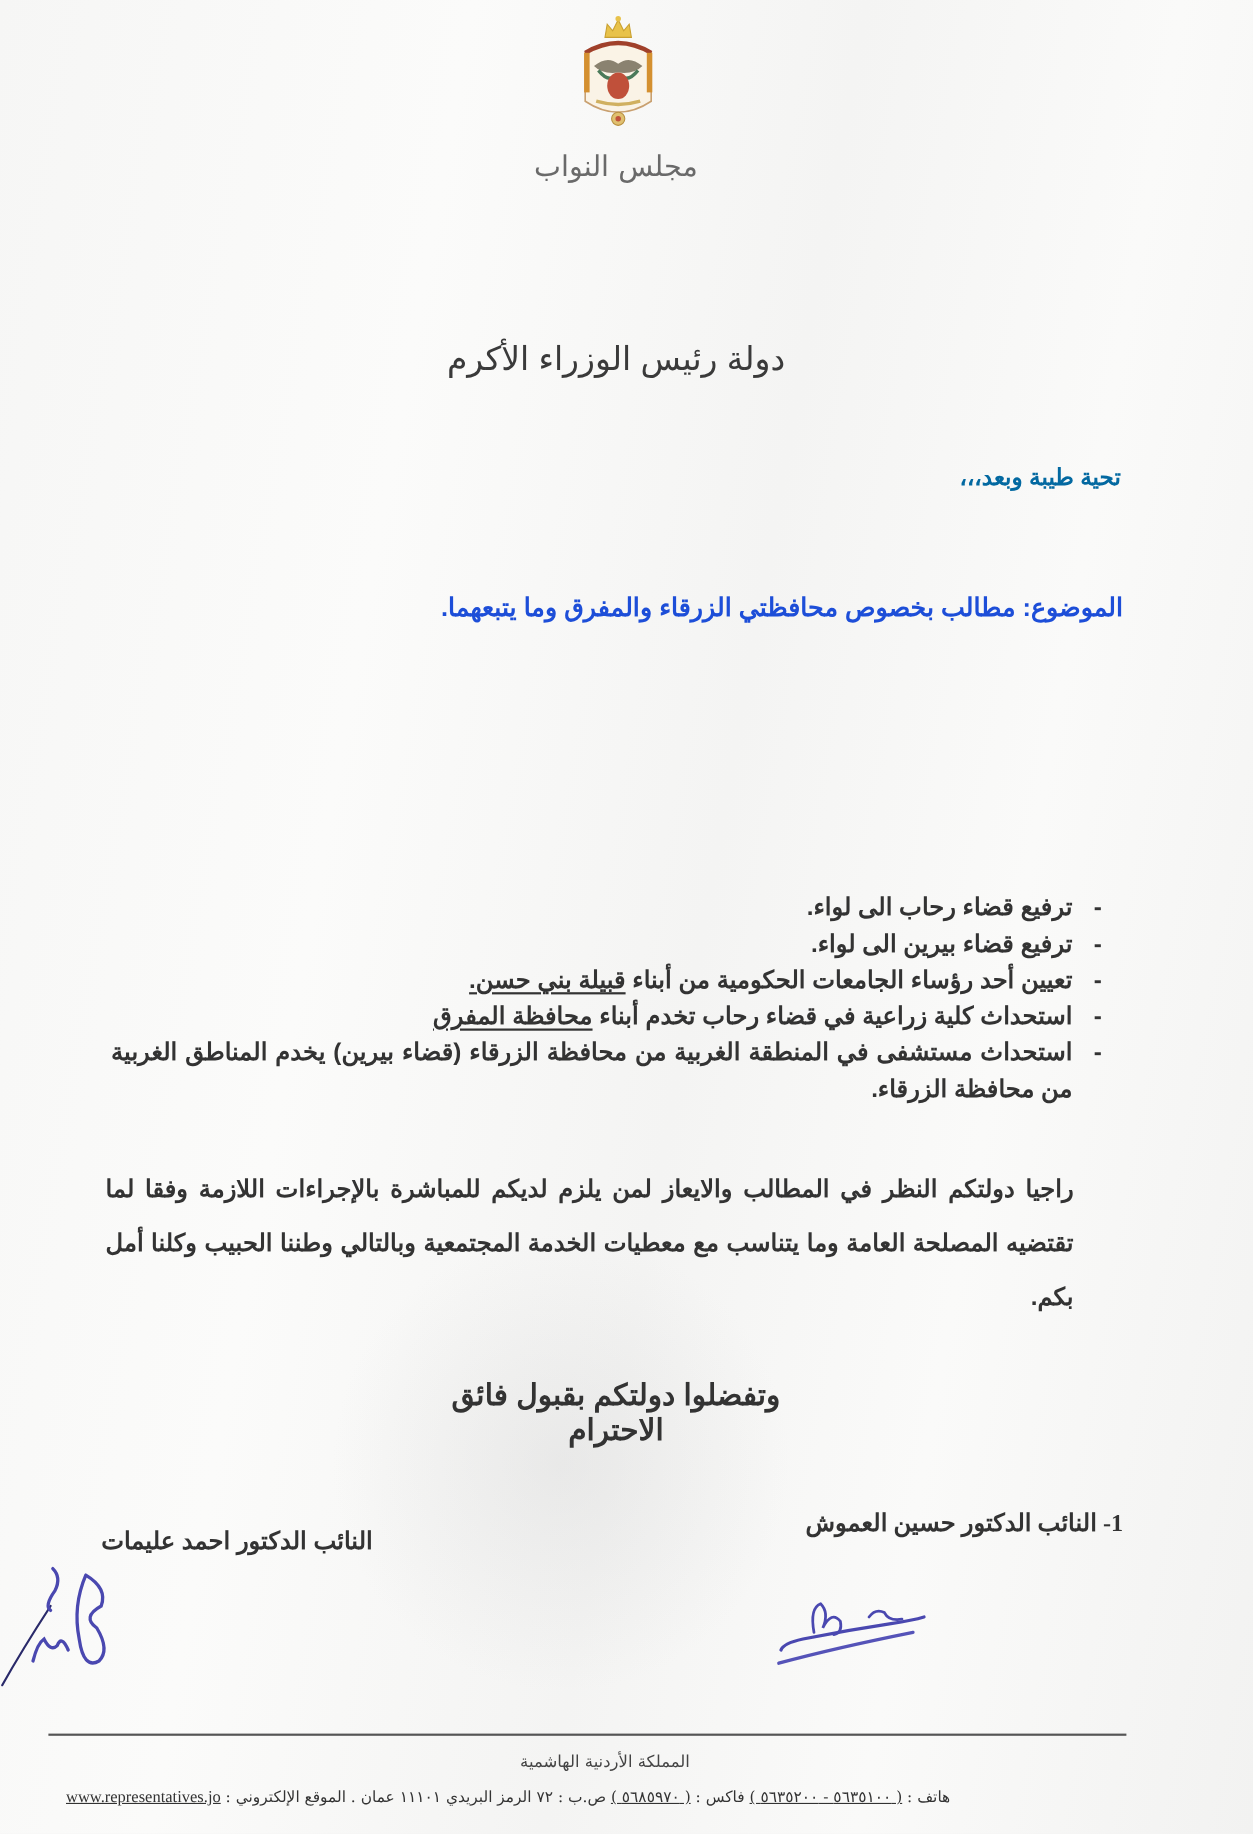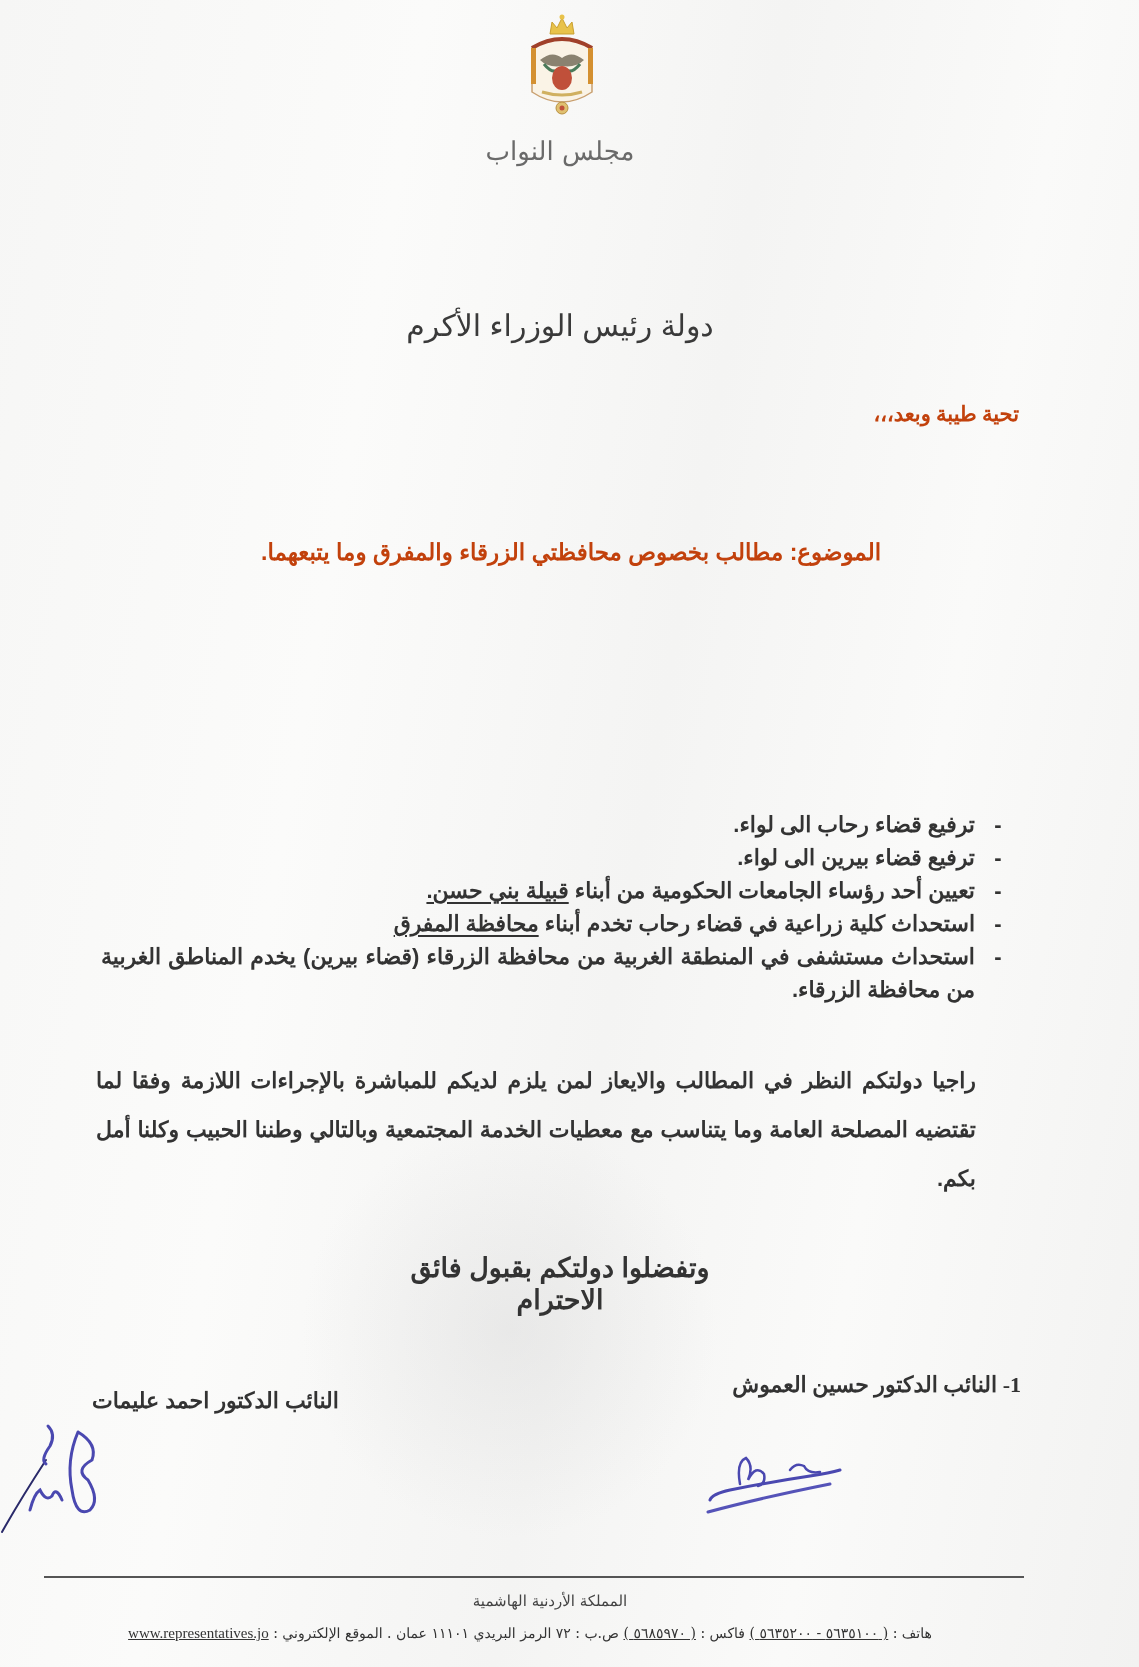--- a/index.html
+++ b/index.html
@@ -28,27 +28,27 @@
       font-family: "DejaVu Serif", "Liberation Serif", serif;
       font-size: 26px; color: #6a6a6a; direction: rtl;
     }
 
     .title {
       left: 380px; top: 308px; width: 360px; text-align: center;
       font-family: "Liberation Sans", sans-serif;
       font-size: 30px; color: #3a3a3a; direction: rtl;
     }
     .greeting {
-      right: 120px; top: 402px; font-family: Liberation Serif, serif;
-      font-size: 21px; font-weight: bold; color: #c2410c; direction: rtl;
+      right: 120px; top: 422px; font-family: Liberation Sans, sans-serif;
+      font-size: 21px; font-weight: bold; color: #0369a1; direction: rtl;
     }
     .subject {
-      right: 118px; top: 534px; width: 760px; text-align: left;
-      font-family: "Liberation Sans", sans-serif; font-weight: bold;
-      font-size: 23px; line-height: 36px; color: #c2410c; direction: rtl;
+      right: 118px; top: 534px; width: 760px; text-align: right;
+      font-family: "Liberation Sans", sans-serif; font-weight: bold;
+      font-size: 23px; line-height: 36px; color: #1d4ed8; direction: rtl;
     }
     .intro {
       right: 118px; top: 660px; width: 920px; text-align: right;
       font-family: "Liberation Sans", sans-serif; font-weight: bold;
       font-size: 22px; line-height: 33px; color: #333; direction: rtl;
     }
     .intro .first { padding-right: 38px; }
 
     .demands {
       right: 118px; top: 808px; width: 920px;
@@ -83,21 +83,21 @@
 
     .footer-rule { left: 44px; top: 1576px; width: 980px; height: 2px; background: #555; }
     .kingdom {
       left: 440px; top: 1592px; width: 220px; text-align: center;
       font-family: "DejaVu Serif", "Liberation Serif", serif; font-size: 15px;
       color: #444; direction: rtl;
     }
     .contact {
       left: 60px; top: 1625px; width: 940px;
       font-family: "DejaVu Serif", "Liberation Serif", serif; font-size: 14px;
-      color: #333; direction: rtl; text-align: center; white-space: nowrap;
+      color: #333; direction: rtl; text-align: left; white-space: nowrap;
     }
     .contact .ul { text-decoration: underline; }
     .contact .web { font-family: "Liberation Serif", serif; font-size: 15px; text-decoration: underline; direction: ltr; unicode-bidi: embed; }
   </style>
 </head>
 <body>
 
 <div class="page"></div>
 <div class="shade"></div>
 

